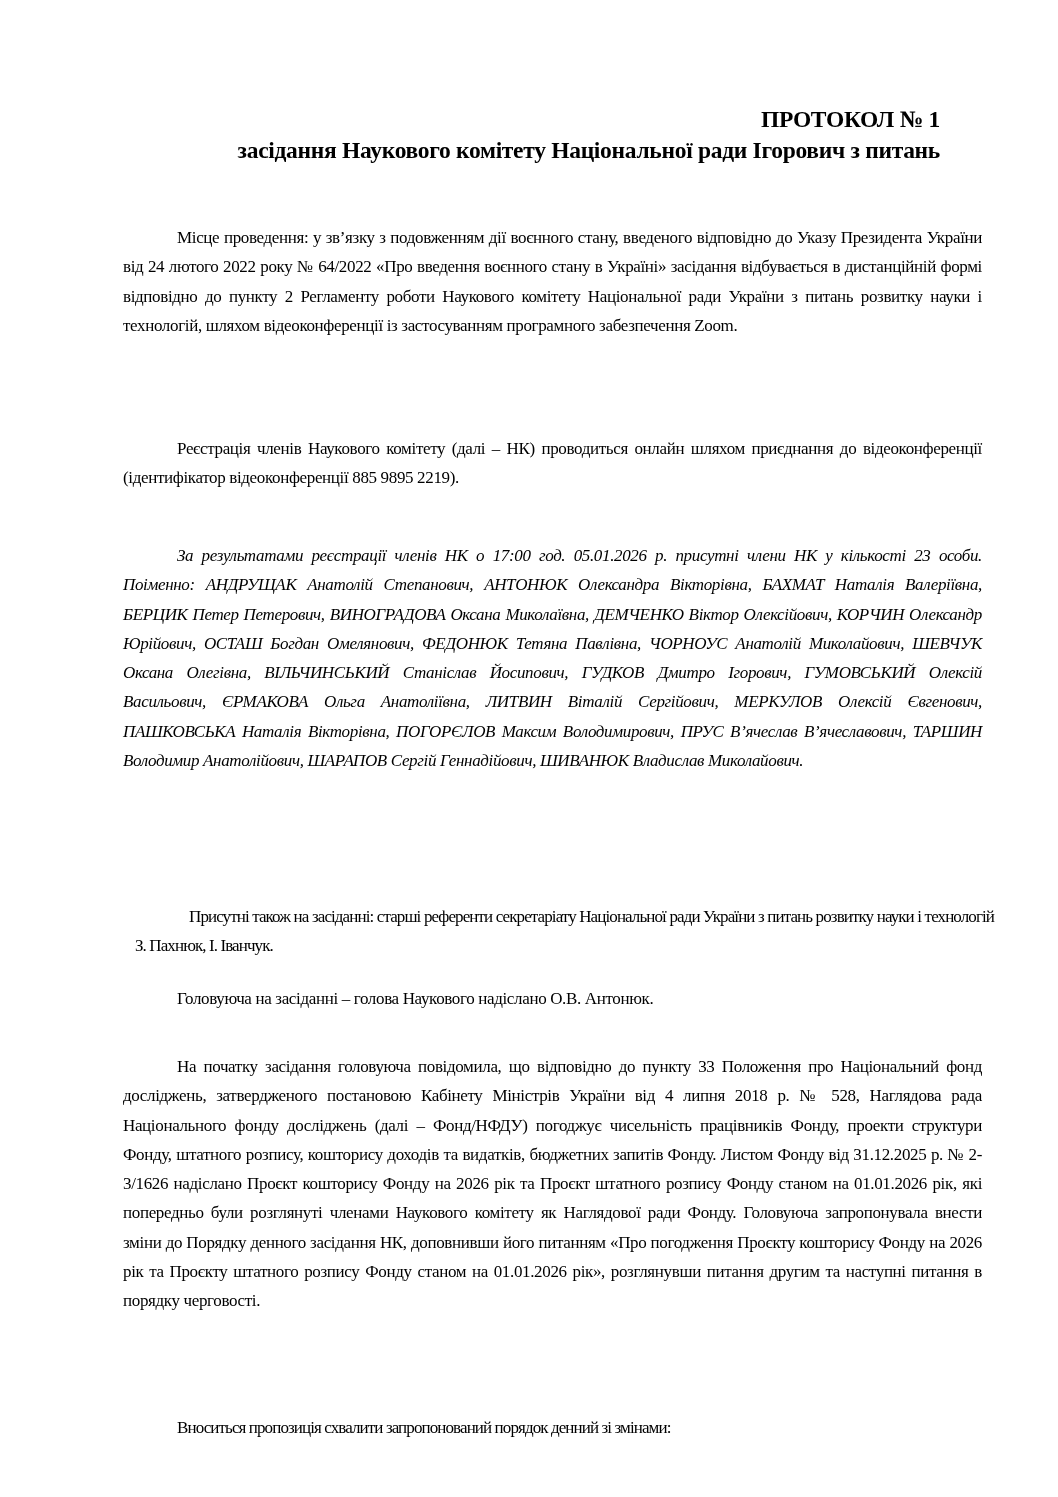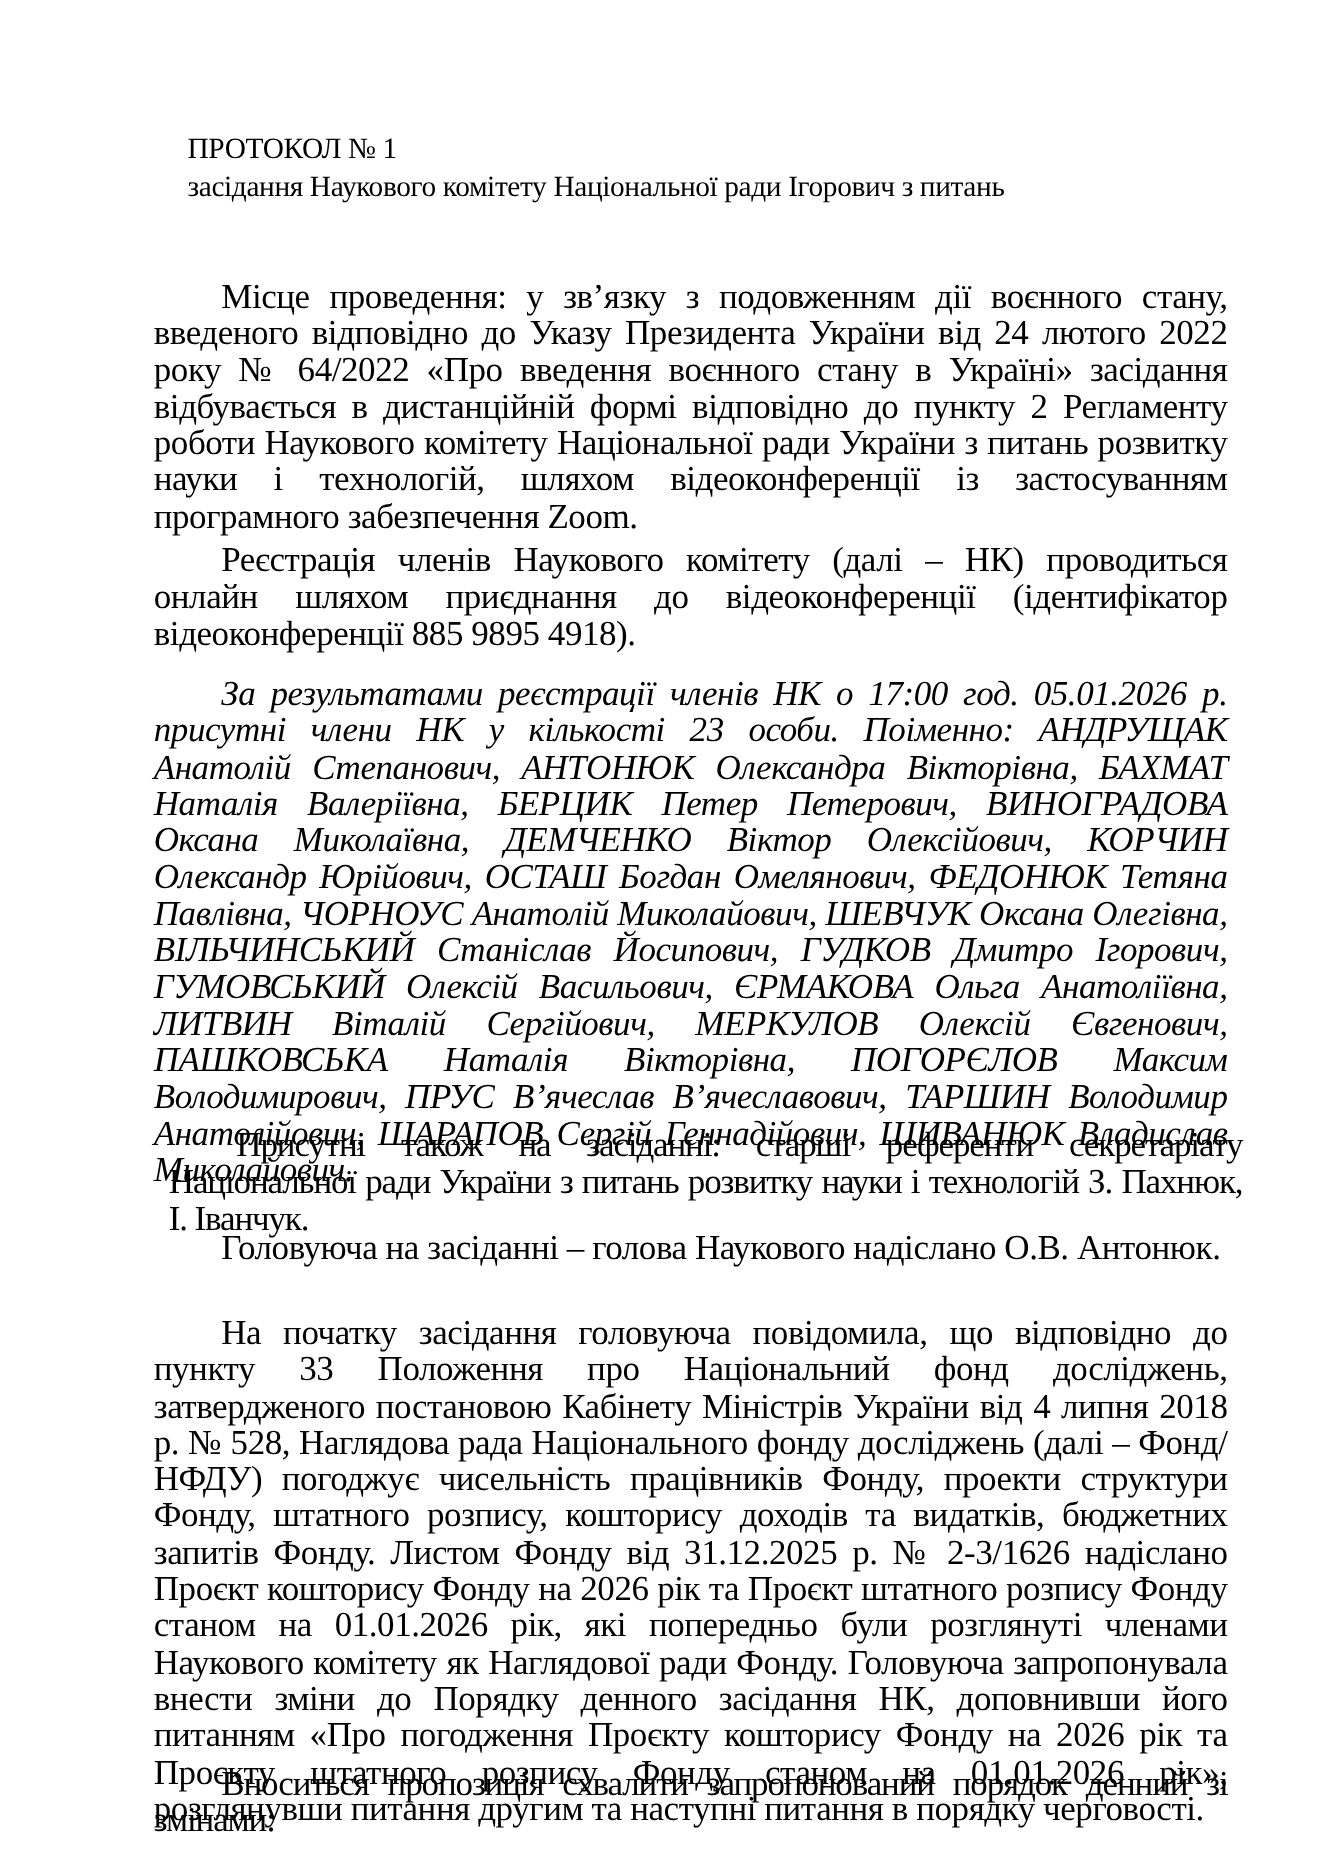--- a/index.html
+++ b/index.html
@@ -4,27 +4,27 @@
 <style>
   html, body { margin: 0; padding: 0; background: #ffffff; }
   body { width: 1058px; height: 1497px; position: relative; overflow: hidden; }
   .page {
     position: absolute; left: 0; top: 0; width: 1058px; height: 1497px;
     background: #ffffff; color: #000000;
     font-family: "Liberation Serif", "DejaVu Serif", serif;
   }
   .title-block {
     position: absolute; left: 150px; width: 790px; top: 104px;
-    text-align: left; font-weight: normal; font-size: 23.5px; line-height: 31px;
+    text-align: right; font-weight: bold; font-size: 23.5px; line-height: 31px;
     letter-spacing: -0.3px;
   }
   .title-block div { white-space: nowrap; }
   .body {
     position: absolute; left: 123px; width: 859px;
-    font-size: 28px; line-height: 29.3px; letter-spacing: -0.35px;
+    font-size: 17px; line-height: 29.3px; letter-spacing: -0.35px;
     text-align: justify;
   }
   .p { text-indent: 54px; margin: 0; }
   #p1 { top: 223px; }
   #p2 { top: 434px; }
   #p3 { top: 541px; font-style: italic; }
   #p4 { top: 902px; margin-left: 12px; }
   #p5 { top: 984px; }
   #p6 { top: 1052px; }
   #p7 { top: 1413px; }
@@ -33,19 +33,19 @@
 </head>
 <body>
 
 <div class="page">
   <div class="title-block">
     <div>ПРОТОКОЛ № 1</div>
     <div>засідання Наукового комітету Національної ради Ігорович з питань</div>
   </div>
 
   <p id="p1" class="body p">Місце проведення: у зв’язку з подовженням дії воєнного стану, введеного відповідно до Указу Президента України від 24 лютого 2022 року № 64/2022 «Про введення воєнного стану в Україні» засідання відбувається в дистанційній формі відповідно до пункту 2 Регламенту роботи Наукового комітету Національної ради України з питань розвитку науки і технологій, шляхом відеоконференції із застосуванням програмного забезпечення Zoom.</p>
-  <p id="p2" class="body p">Реєстрація членів Наукового комітету (далі – НК) проводиться онлайн шляхом приєднання до відеоконференції (ідентифікатор відеоконференції  885 9895 4918).</p>
+  <p id="p2" class="body p">Реєстрація членів Наукового комітету (далі – НК) проводиться онлайн шляхом приєднання до відеоконференції (ідентифікатор відеоконференції  885 9895 2219).</p>
   <p id="p3" class="body p">За результатами реєстрації членів НК о 17:00 год. 05.01.2026 р. присутні члени НК у кількості 23 особи. Поіменно: АНДРУЩАК Анатолій Степанович, АНТОНЮК Олександра Вікторівна, БАХМАТ Наталія Валеріївна, БЕРЦИК Петер Петерович, ВИНОГРАДОВА Оксана Миколаївна, ДЕМЧЕНКО Віктор Олексійович, КОРЧИН Олександр Юрійович, ОСТАШ Богдан Омелянович, ФЕДОНЮК Тетяна Павлівна, ЧОРНОУС Анатолій Миколайович, ШЕВЧУК Оксана Олегівна, ВІЛЬЧИНСЬКИЙ Станіслав Йосипович, ГУДКОВ Дмитро Ігорович, ГУМОВСЬКИЙ Олексій Васильович, ЄРМАКОВА Ольга Анатоліївна, ЛИТВИН Віталій Сергійович, МЕРКУЛОВ Олексій Євгенович, ПАШКОВСЬКА Наталія Вікторівна, ПОГОРЄЛОВ Максим Володимирович, ПРУС В’ячеслав В’ячеславович, ТАРШИН Володимир Анатолійович, ШАРАПОВ Сергій Геннадійович, ШИВАНЮК Владислав Миколайович.</p>
   <p id="p4" class="body p tight">Присутні також на засіданні: старші референти секретаріату Національної ради України з питань розвитку науки і технологій З. Пахнюк, І. Іванчук.</p>
   <p id="p5" class="body p">Головуюча на засіданні – голова Наукового надіслано О.В. Антонюк.</p>
   <p id="p6" class="body p">На початку засідання головуюча повідомила, що відповідно до пункту 33 Положення про Національний фонд досліджень, затвердженого постановою Кабінету Міністрів України від 4 липня 2018 р. № 528, Наглядова рада Національного фонду досліджень (далі – Фонд/НФДУ) погоджує чисельність працівників Фонду, проекти структури Фонду, штатного розпису, кошторису доходів та видатків, бюджетних запитів Фонду. Листом Фонду від 31.12.2025 р. № 2-3/1626 надіслано Проєкт кошторису Фонду на 2026 рік та Проєкт штатного розпису Фонду станом на 01.01.2026 рік, які попередньо були  розглянуті членами Наукового комітету як Наглядової ради Фонду. Головуюча запропонувала внести зміни до Порядку денного засідання НК,  доповнивши його питанням  «Про погодження Проєкту кошторису Фонду на 2026 рік та Проєкту штатного розпису Фонду станом на 01.01.2026 рік», розглянувши питання другим та наступні питання в порядку черговості.</p>
   <p id="p7" class="body p tight">Вноситься пропозиція схвалити запропонований порядок денний зі змінами:</p>
 </div>
 
 </body></html>

